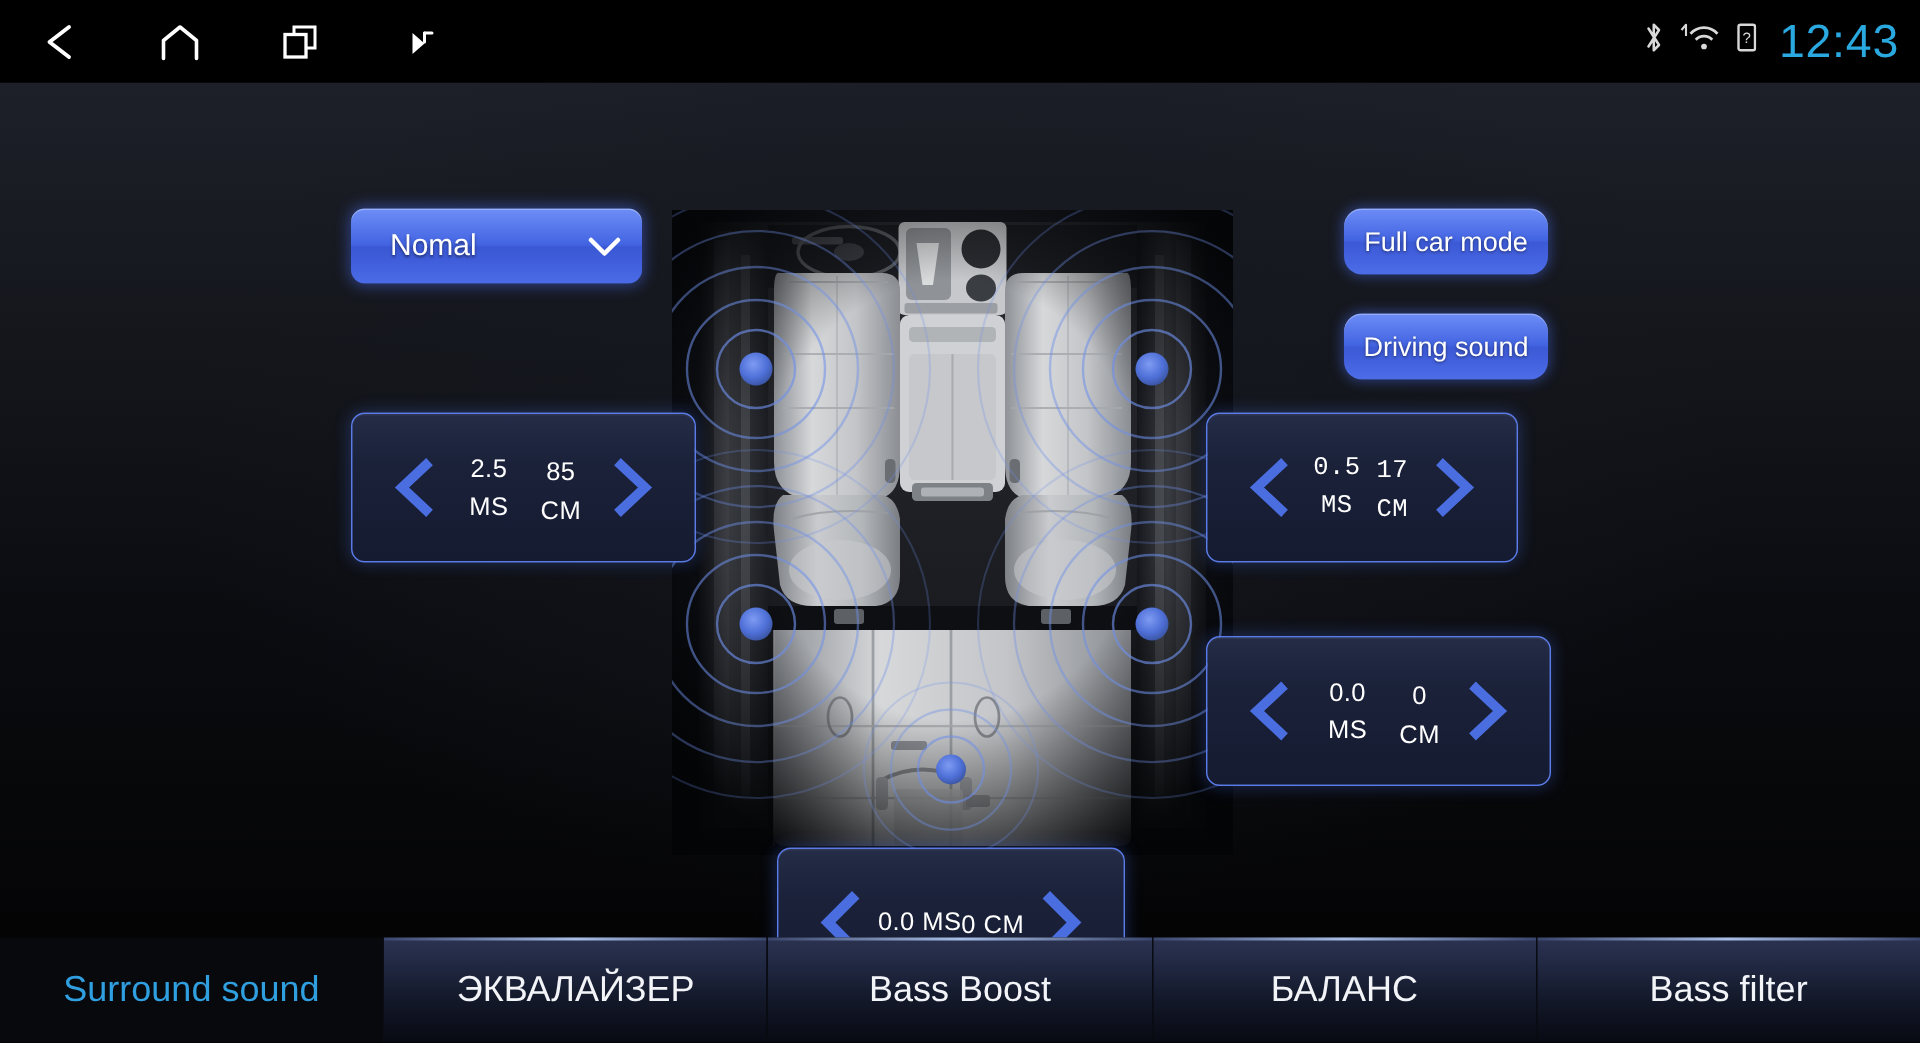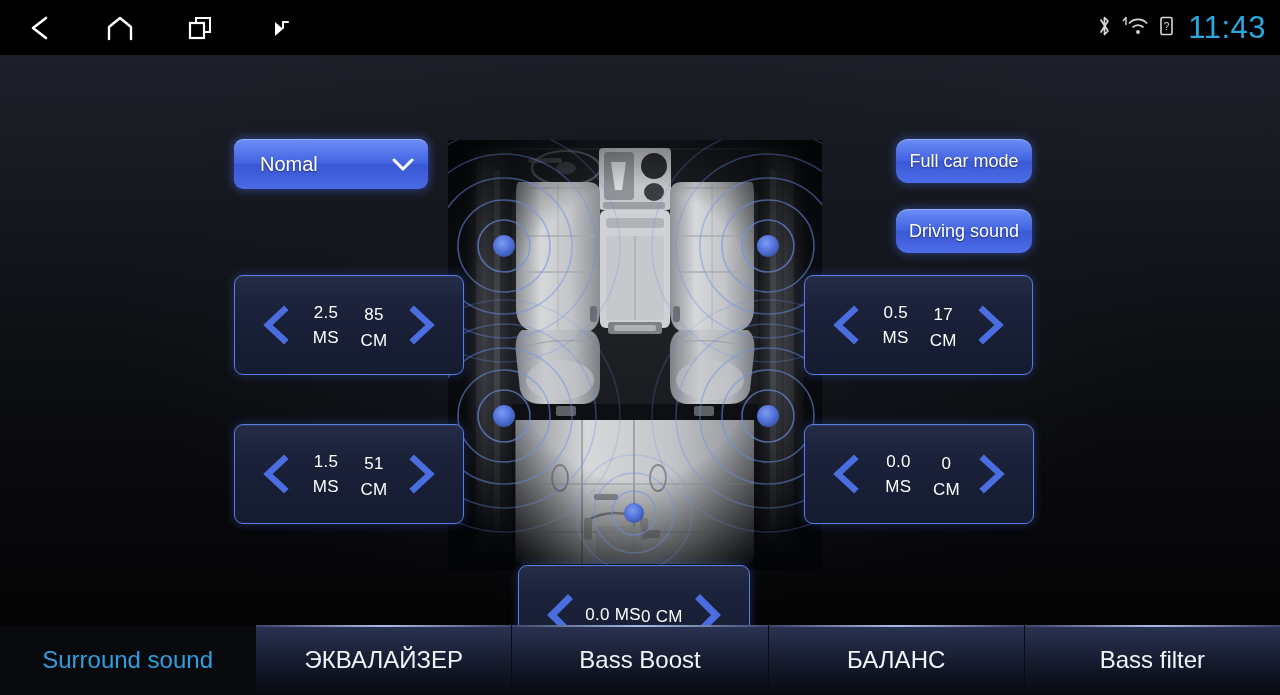--- a/index.html
+++ b/index.html
@@ -94,21 +94,21 @@
   .stepper .arrow svg{ display:block; }
   .stepper .vals{
     flex:1 1 auto; text-align:center; line-height:1.5;
     display:flex; align-items:center; justify-content:center;
   }
   .stepper .vals .ms{ color:#fff; font-size:17px; letter-spacing:.3px; }
   .stepper .vals .cm{ color:#fff; font-size:17px; letter-spacing:.3px; margin-top:5px; }
 
   #sp-fl{ left:234px; top:220px; width:230px; height:100px; }
   #sp-rl{ left:234px; top:369px; width:230px; height:100px; }
-  #sp-fr{ left:804px; top:220px; width:229px; height:100px; }
+  #sp-fr{ left:804px; top:220px; width:208px; height:100px;font-family:Liberation Mono, monospace; }
   #sp-rr{ left:804px; top:369px; width:230px; height:100px; }
   #sp-sub{ left:518px; top:510px; width:232px; height:99px; }
 
   
   #tabbar{
     position:absolute; left:0; top:625px; width:1280px; height:70px;
     display:flex; z-index:30;
   }
   .tab{
     flex:1 1 0; height:70px;
@@ -171,21 +171,21 @@
         <path d="M11.5 13.5 A7.5 7.5 0 0 1 22.5 13.5" fill="none" stroke="#d8d8d8" stroke-width="1.8"></path>
         <circle cx="17" cy="18" r="1.9" fill="#d8d8d8"></circle>
       </svg>
     </span>
     <span>
       <svg width="13" height="20" viewBox="0 0 13 20">
         <rect x="1" y="1.5" width="11" height="17" rx="1.4" fill="none" stroke="#d8d8d8" stroke-width="1.6"></rect>
         <text x="6.5" y="13.5" font-size="10" fill="#d8d8d8" text-anchor="middle" font-family="Liberation Sans, sans-serif">?</text>
       </svg>
     </span>
-    <span id="clock">11:43</span>
+    <span id="clock">12:43</span>
   </div>
 </div>
 
 <div id="stage">
 
   <div id="carwrap">
     <svg viewBox="0 0 374 430" preserveAspectRatio="none">
       <defs>
         <linearGradient id="seatG" x1="0" y1="0" x2="1" y2="0">
           <stop offset="0%" stop-color="#8e9196"></stop>
@@ -369,36 +369,20 @@
       <span class="ms">2.5 MS</span>
       <span class="cm">85 CM</span>
     </div>
     <div class="arrow">
       <svg width="32" height="40" viewBox="0 0 32 40">
         <polyline points="8,5 24,20 8,35" fill="none" stroke="#4a6ee0" stroke-width="6.5" stroke-linecap="square" stroke-linejoin="miter"></polyline>
       </svg>
     </div>
   </div>
 
-  <div class="stepper" id="sp-rl">
-    <div class="arrow">
-      <svg width="32" height="40" viewBox="0 0 32 40">
-        <polyline points="24,5 8,20 24,35" fill="none" stroke="#4a6ee0" stroke-width="6.5" stroke-linecap="square" stroke-linejoin="miter"></polyline>
-      </svg>
-    </div>
-    <div class="vals">
-      <span class="ms">1.5 MS</span>
-      <span class="cm">51 CM</span>
-    </div>
-    <div class="arrow">
-      <svg width="32" height="40" viewBox="0 0 32 40">
-        <polyline points="8,5 24,20 8,35" fill="none" stroke="#4a6ee0" stroke-width="6.5" stroke-linecap="square" stroke-linejoin="miter"></polyline>
-      </svg>
-    </div>
-  </div>
 
   <div class="stepper" id="sp-fr">
     <div class="arrow">
       <svg width="32" height="40" viewBox="0 0 32 40">
         <polyline points="24,5 8,20 24,35" fill="none" stroke="#4a6ee0" stroke-width="6.5" stroke-linecap="square" stroke-linejoin="miter"></polyline>
       </svg>
     </div>
     <div class="vals">
       <span class="ms">0.5 MS</span>
       <span class="cm">17 CM</span>

